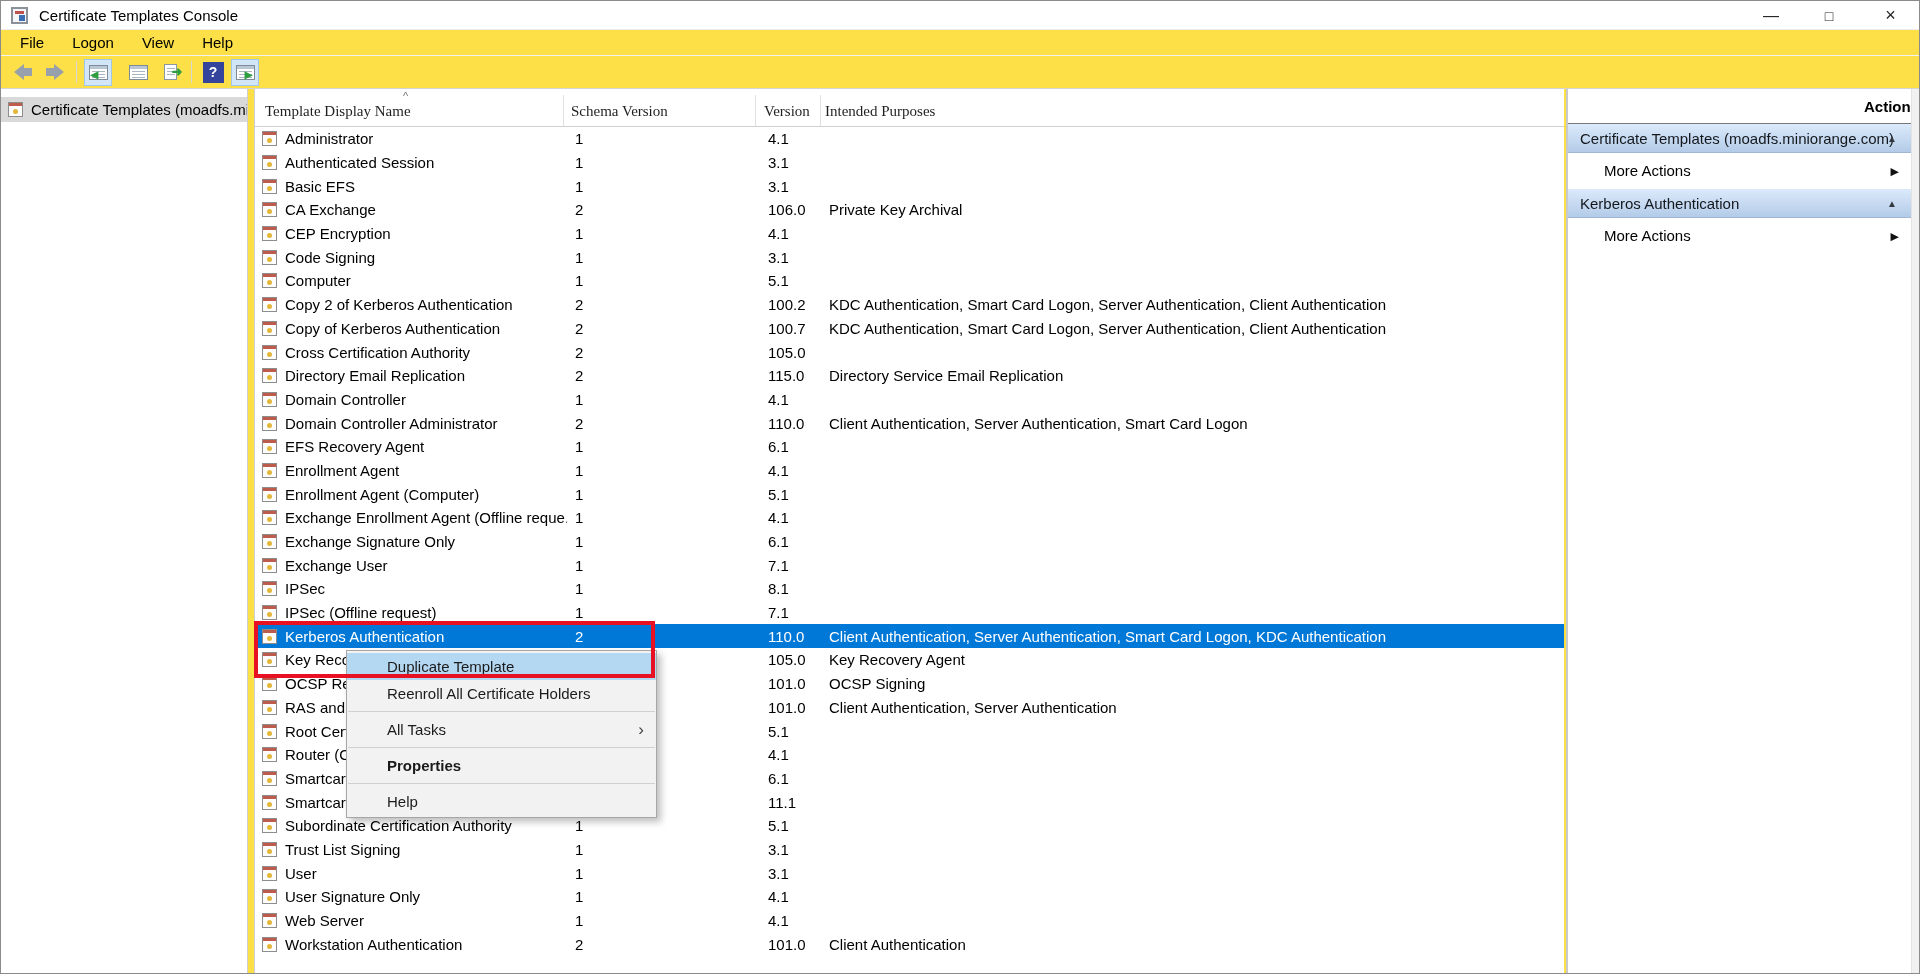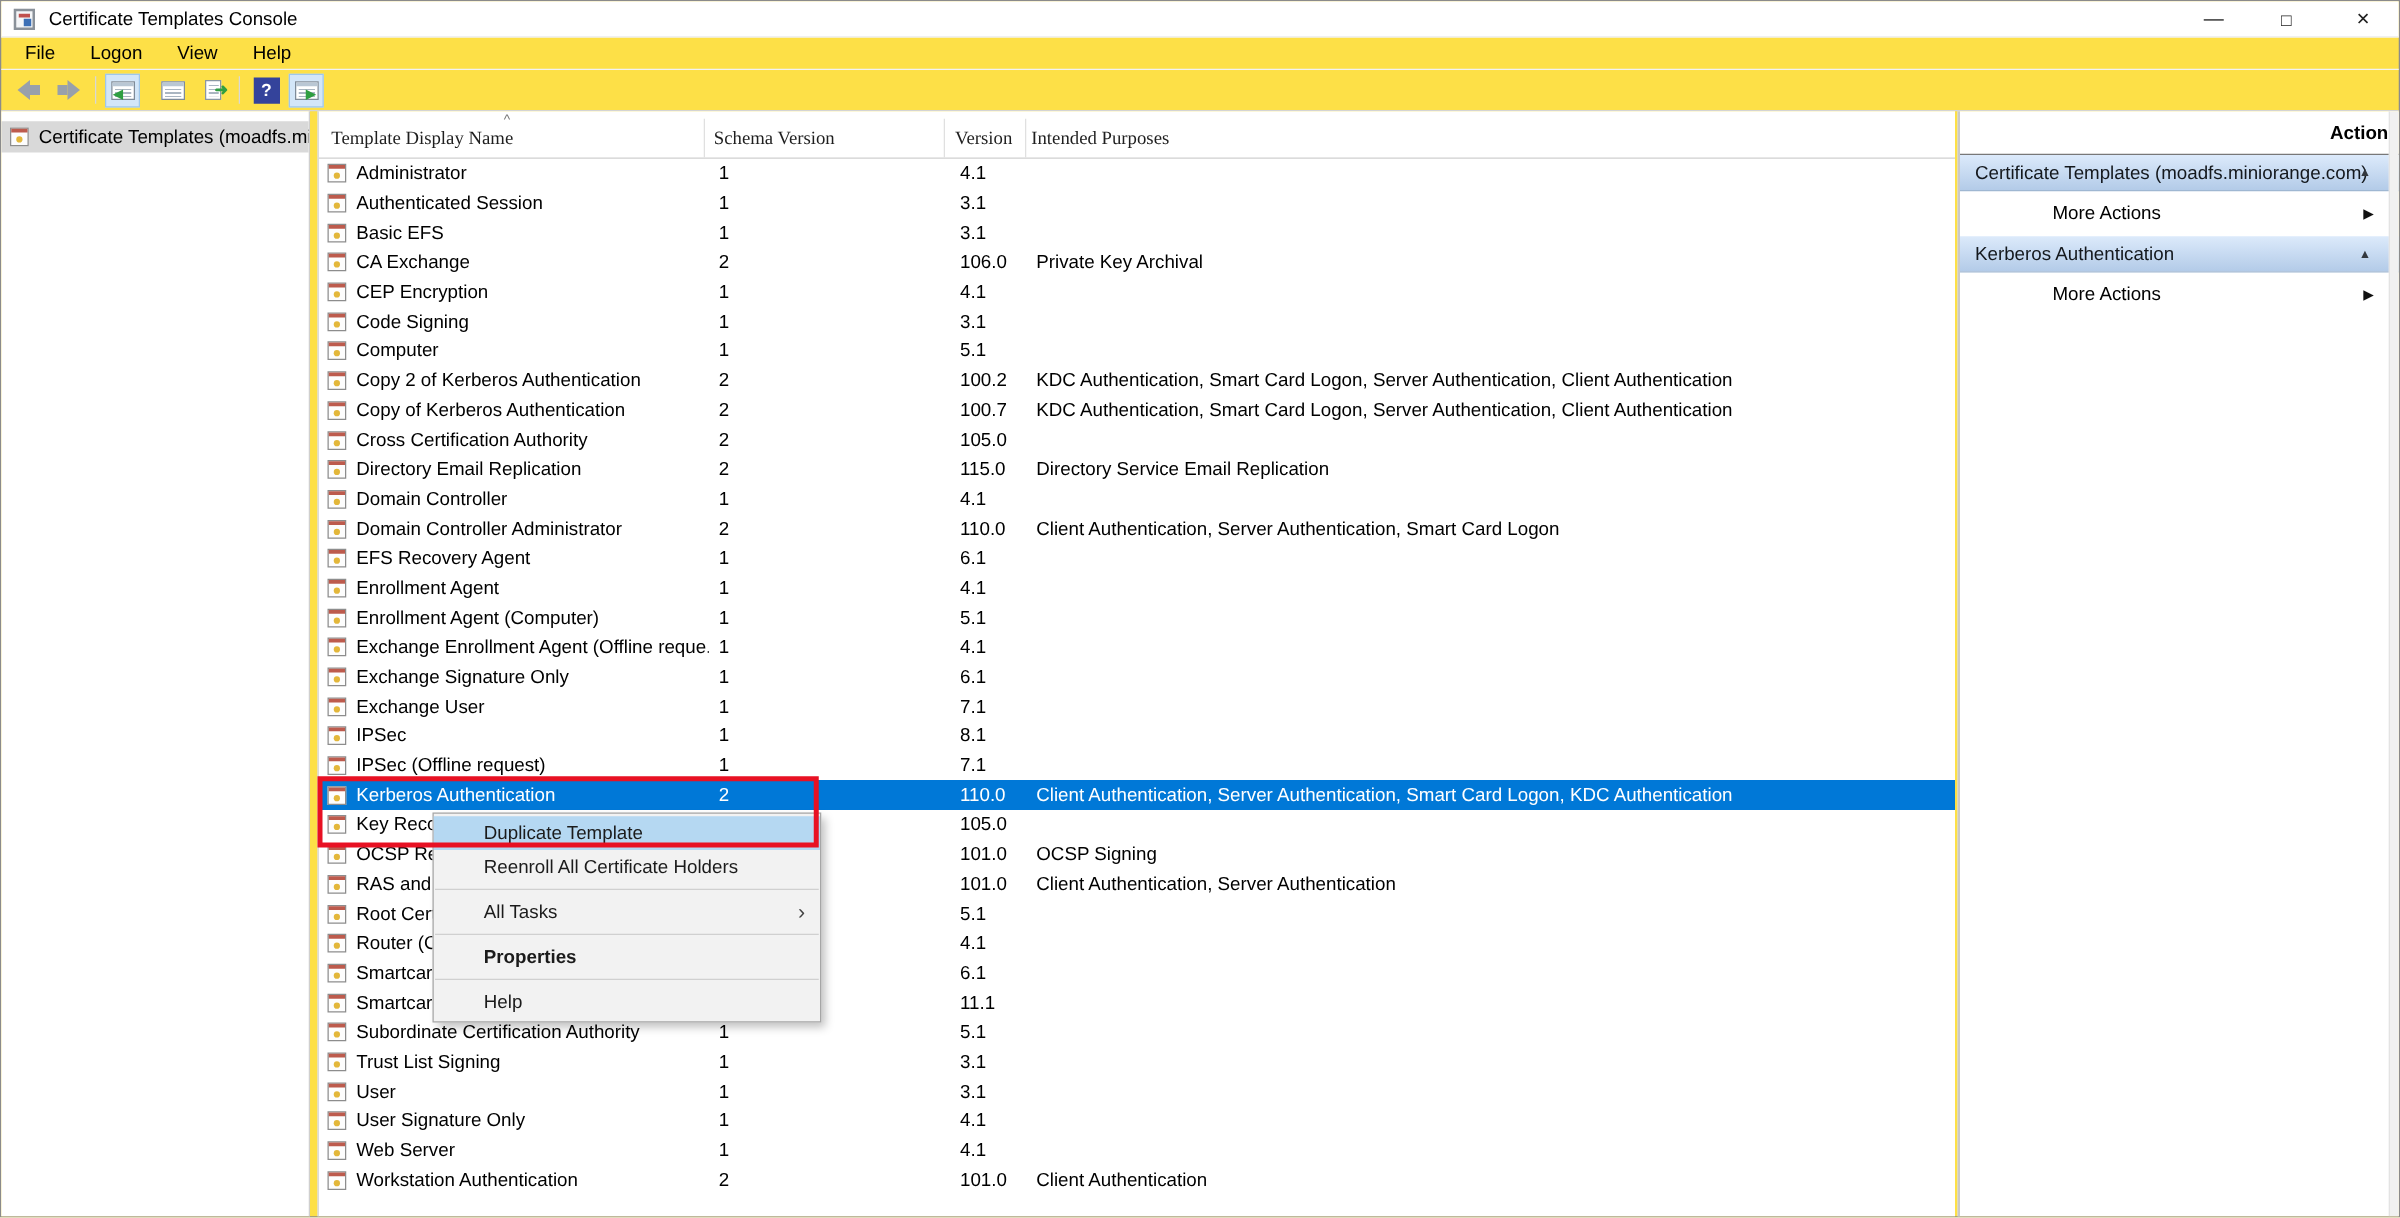--- a/index.html
+++ b/index.html
@@ -76,21 +76,21 @@
 
   
   .red-box { position:absolute; left:253px; top:620px; width:401px; height:57px; border:4px solid #e81123; z-index:30; pointer-events:none; }
 
   
   .actions-pane { position:absolute; left:1565px; top:88px; right:0; bottom:0; background:#fff; border-left:2px solid #c9c9c9; overflow:hidden; }
   .actions-title { height:35px; line-height:35px; padding-left:12px; font-size:15px; font-weight:bold; border-bottom:1px solid #787878;text-align:right; }
   .asec-header { height:29px; line-height:29px; padding-left:12px; font-size:15px; color:#14181d; position:relative;
       background:linear-gradient(#dceafb,#b3cbe8); border-bottom:1px solid #9fb7d2; }
   .asec-header .collapse { position:absolute; right:22px; top:0; font-size:10px; color:#33383e; }
-  .a-item { height:36px; line-height:36px; padding-left:74px; font-size:15px; position:relative; }
+  .a-item { height:36px; line-height:36px; padding-left:36px; font-size:15px; position:relative; }
   .a-item .expand { position:absolute; right:20px; top:0; font-size:11px; color:#111; }
   .a-scroll { position:absolute; right:0; top:0; bottom:0; width:8px; background:#f1f1f1; border-left:1px solid #e3e3e3; }
 </style>
 </head>
 <body>
 
 <div class="window">
 
   <div class="titlebar">
     <span class="app-icon">
@@ -373,20 +373,21 @@
           <span class="c-version">110.0</span>
           <span class="c-purposes">Client Authentication, Server Authentication, Smart Card Logon, KDC Authentication</span>
         </div>
         <div class="lrow">
           <span class="c-iconwrap">
             <span class="cert-icon"></span>
           </span>
           <span class="c-name">Key Recov</span>
           <span class="c-schema"></span>
           <span class="c-version">105.0</span>
+          <span class="c-purposes">Key Recovery Agent</span>
         </div>
         <div class="lrow">
           <span class="c-iconwrap">
             <span class="cert-icon"></span>
           </span>
           <span class="c-name">OCSP Res</span>
           <span class="c-schema"></span>
           <span class="c-version">101.0</span>
           <span class="c-purposes">OCSP Signing</span>
         </div>

